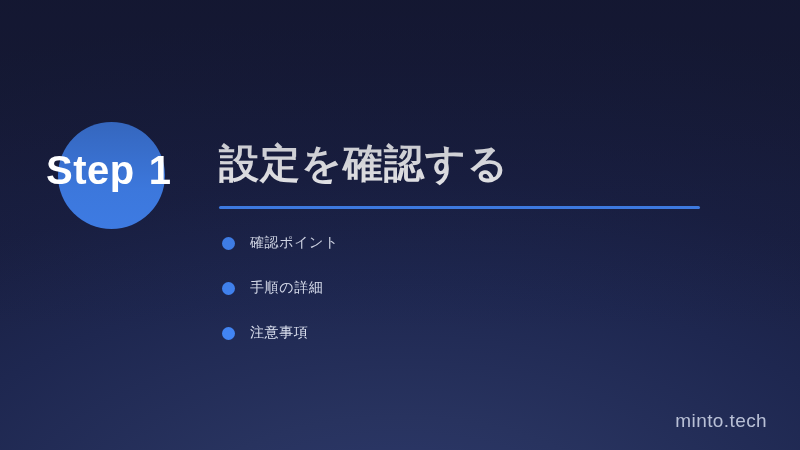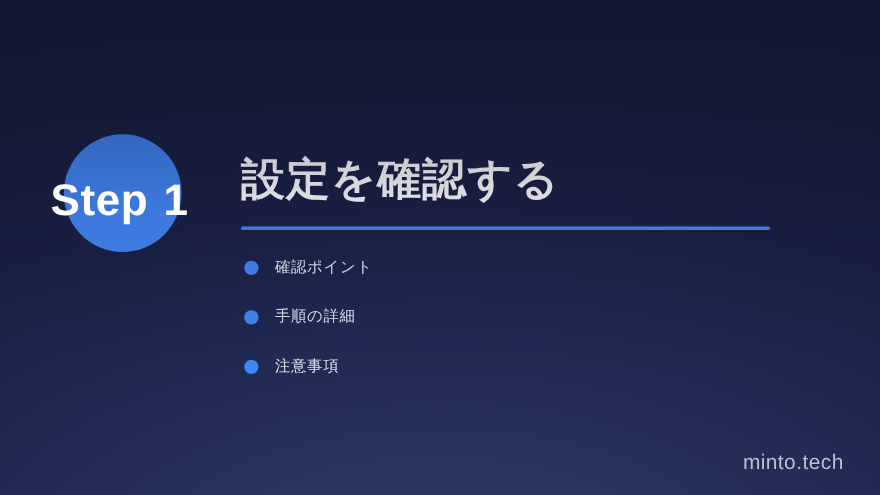--- a/index.html
+++ b/index.html
@@ -21,21 +21,21 @@
 
   
   #step-badge{
     position:absolute; left:58px; top:122px;
     width:107px; height:107px; border-radius:50%;
     background:#4285f4;
   }
   #step-label{
     position:absolute; left:46px; top:150px;
     width:210px; height:52px;
-    display:flex; align-items:flex-end; gap:14px;
+    display:flex; align-items:flex-start; gap:14px;
     font-size:40px; font-weight:700; color:#ffffff;
     letter-spacing:0.5px; white-space:nowrap; z-index:3;
   }
   #step-word{ line-height:1; }
   #step-number{ line-height:1; }
 
   
   #headline-block{
     position:absolute; left:219px; top:140px; width:490px;
   }

